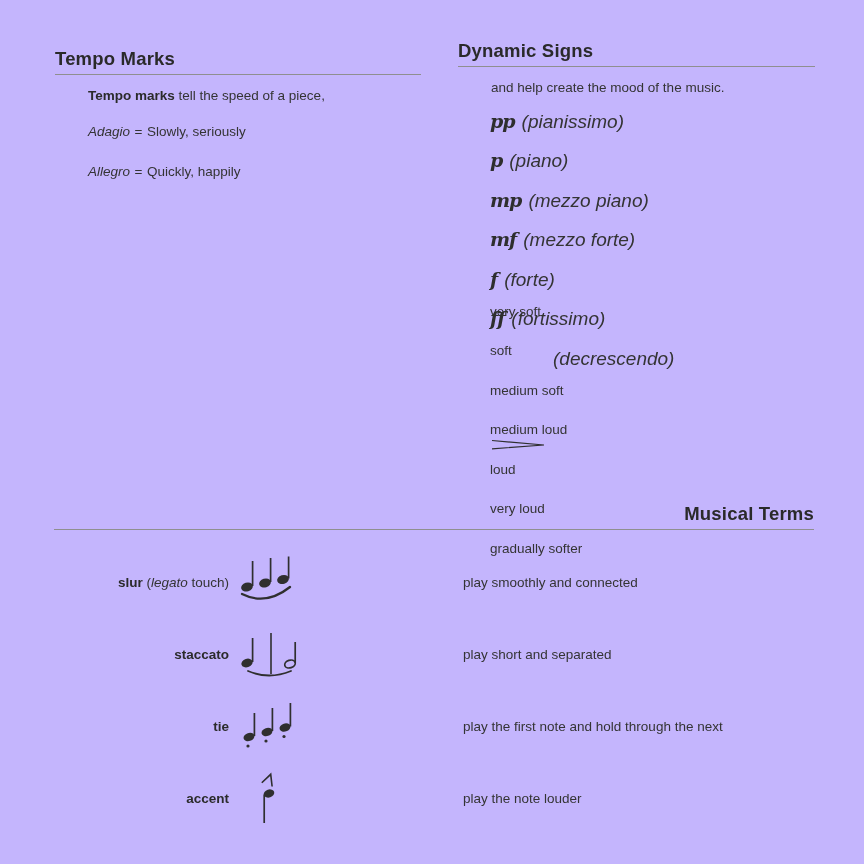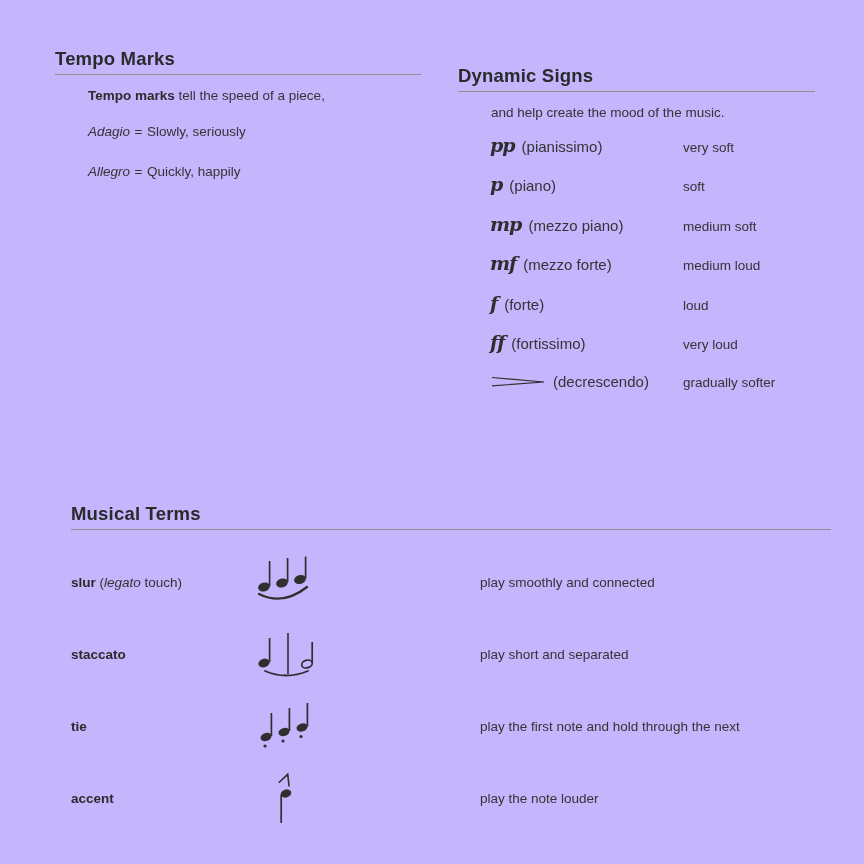--- a/index.html
+++ b/index.html
@@ -2,43 +2,43 @@
 <html><head>
 <meta charset="utf-8">
 <style>
   html,body{margin:0;padding:0;background:#ffffff;}
   .page{
     position:relative;width:864px;height:864px;background:#c4b5fd;
     font-family:"Liberation Sans", sans-serif;color:#333333;overflow:hidden;
   }
   .section{position:absolute;}
   .col-left{left:55px;top:48px;width:366px;}
-  .col-right{left:458px;top:65px;width:357px;}
-  .terms-sec{left:71px;top:503px;width:760px;}
+  .col-right{left:458px;top:40px;width:357px;}
+  .terms-sec{left:54px;top:503px;width:760px;text-align:right;}
   .section-head{
     font-size:18.5px;font-weight:bold;color:#2a2a2a;letter-spacing:.2px;
     border-bottom:1.4px solid #8f8f8f;padding-bottom:4px;
   }
   .intro{margin:13px 0 0 33px;font-size:13.5px;line-height:15.5px;color:#343434;}
   .intro b{color:#2b2b2b;}
   
   .tempo-list{margin:21px 0 0 33px;}
   .tempo-item{font-size:13.5px;line-height:14px;margin-bottom:26px;color:#343434;}
   .tempo-item .term{font-style:italic;}
   .tempo-item .eq{margin:0 4.5px;}
   .it{font-style:italic;}
   
   .dyn-list{margin:15px 0 0 32px;}
-  .dyn-row{display:flex;align-items:baseline;height:20px;margin-bottom:19.5px;}
+  .dyn-row{display:flex;align-items:baseline;height:20px;margin-bottom:19.5px;flex-direction:column;}
   .dyn-sym-wrap{display:flex;align-items:baseline;width:193px;flex:0 0 193px;gap:7px;}
   .dyn-sym{
     font-family:"DejaVu Serif", serif;font-style:italic;font-weight:bold;
     font-size:19px;color:#2e2e2e;letter-spacing:-1px;line-height:18px;
   }
-  .dyn-name{font-size:15px;color:#343434;white-space:nowrap;}
+  .dyn-name{font-size:19px;font-style:italic;color:#343434;white-space:nowrap;}
   .dyn-meaning{font-size:13.5px;color:#343434;white-space:nowrap;}
   .hairpin{align-self:center;flex:0 0 56px;}
   
   .terms-rows{margin-top:16px;}
   .term-row{display:flex;align-items:center;height:72px;}
   .term-cell{width:175px;flex:0 0 175px;font-size:13.5px;color:#343434;}
   .term-cell b{color:#2b2b2b;}
   .notation-cell{width:80px;flex:0 0 80px;display:flex;justify-content:center;align-items:center;}
   .desc-cell{margin-left:154px;font-size:13.5px;color:#343434;white-space:nowrap;}
   svg{display:block;}

